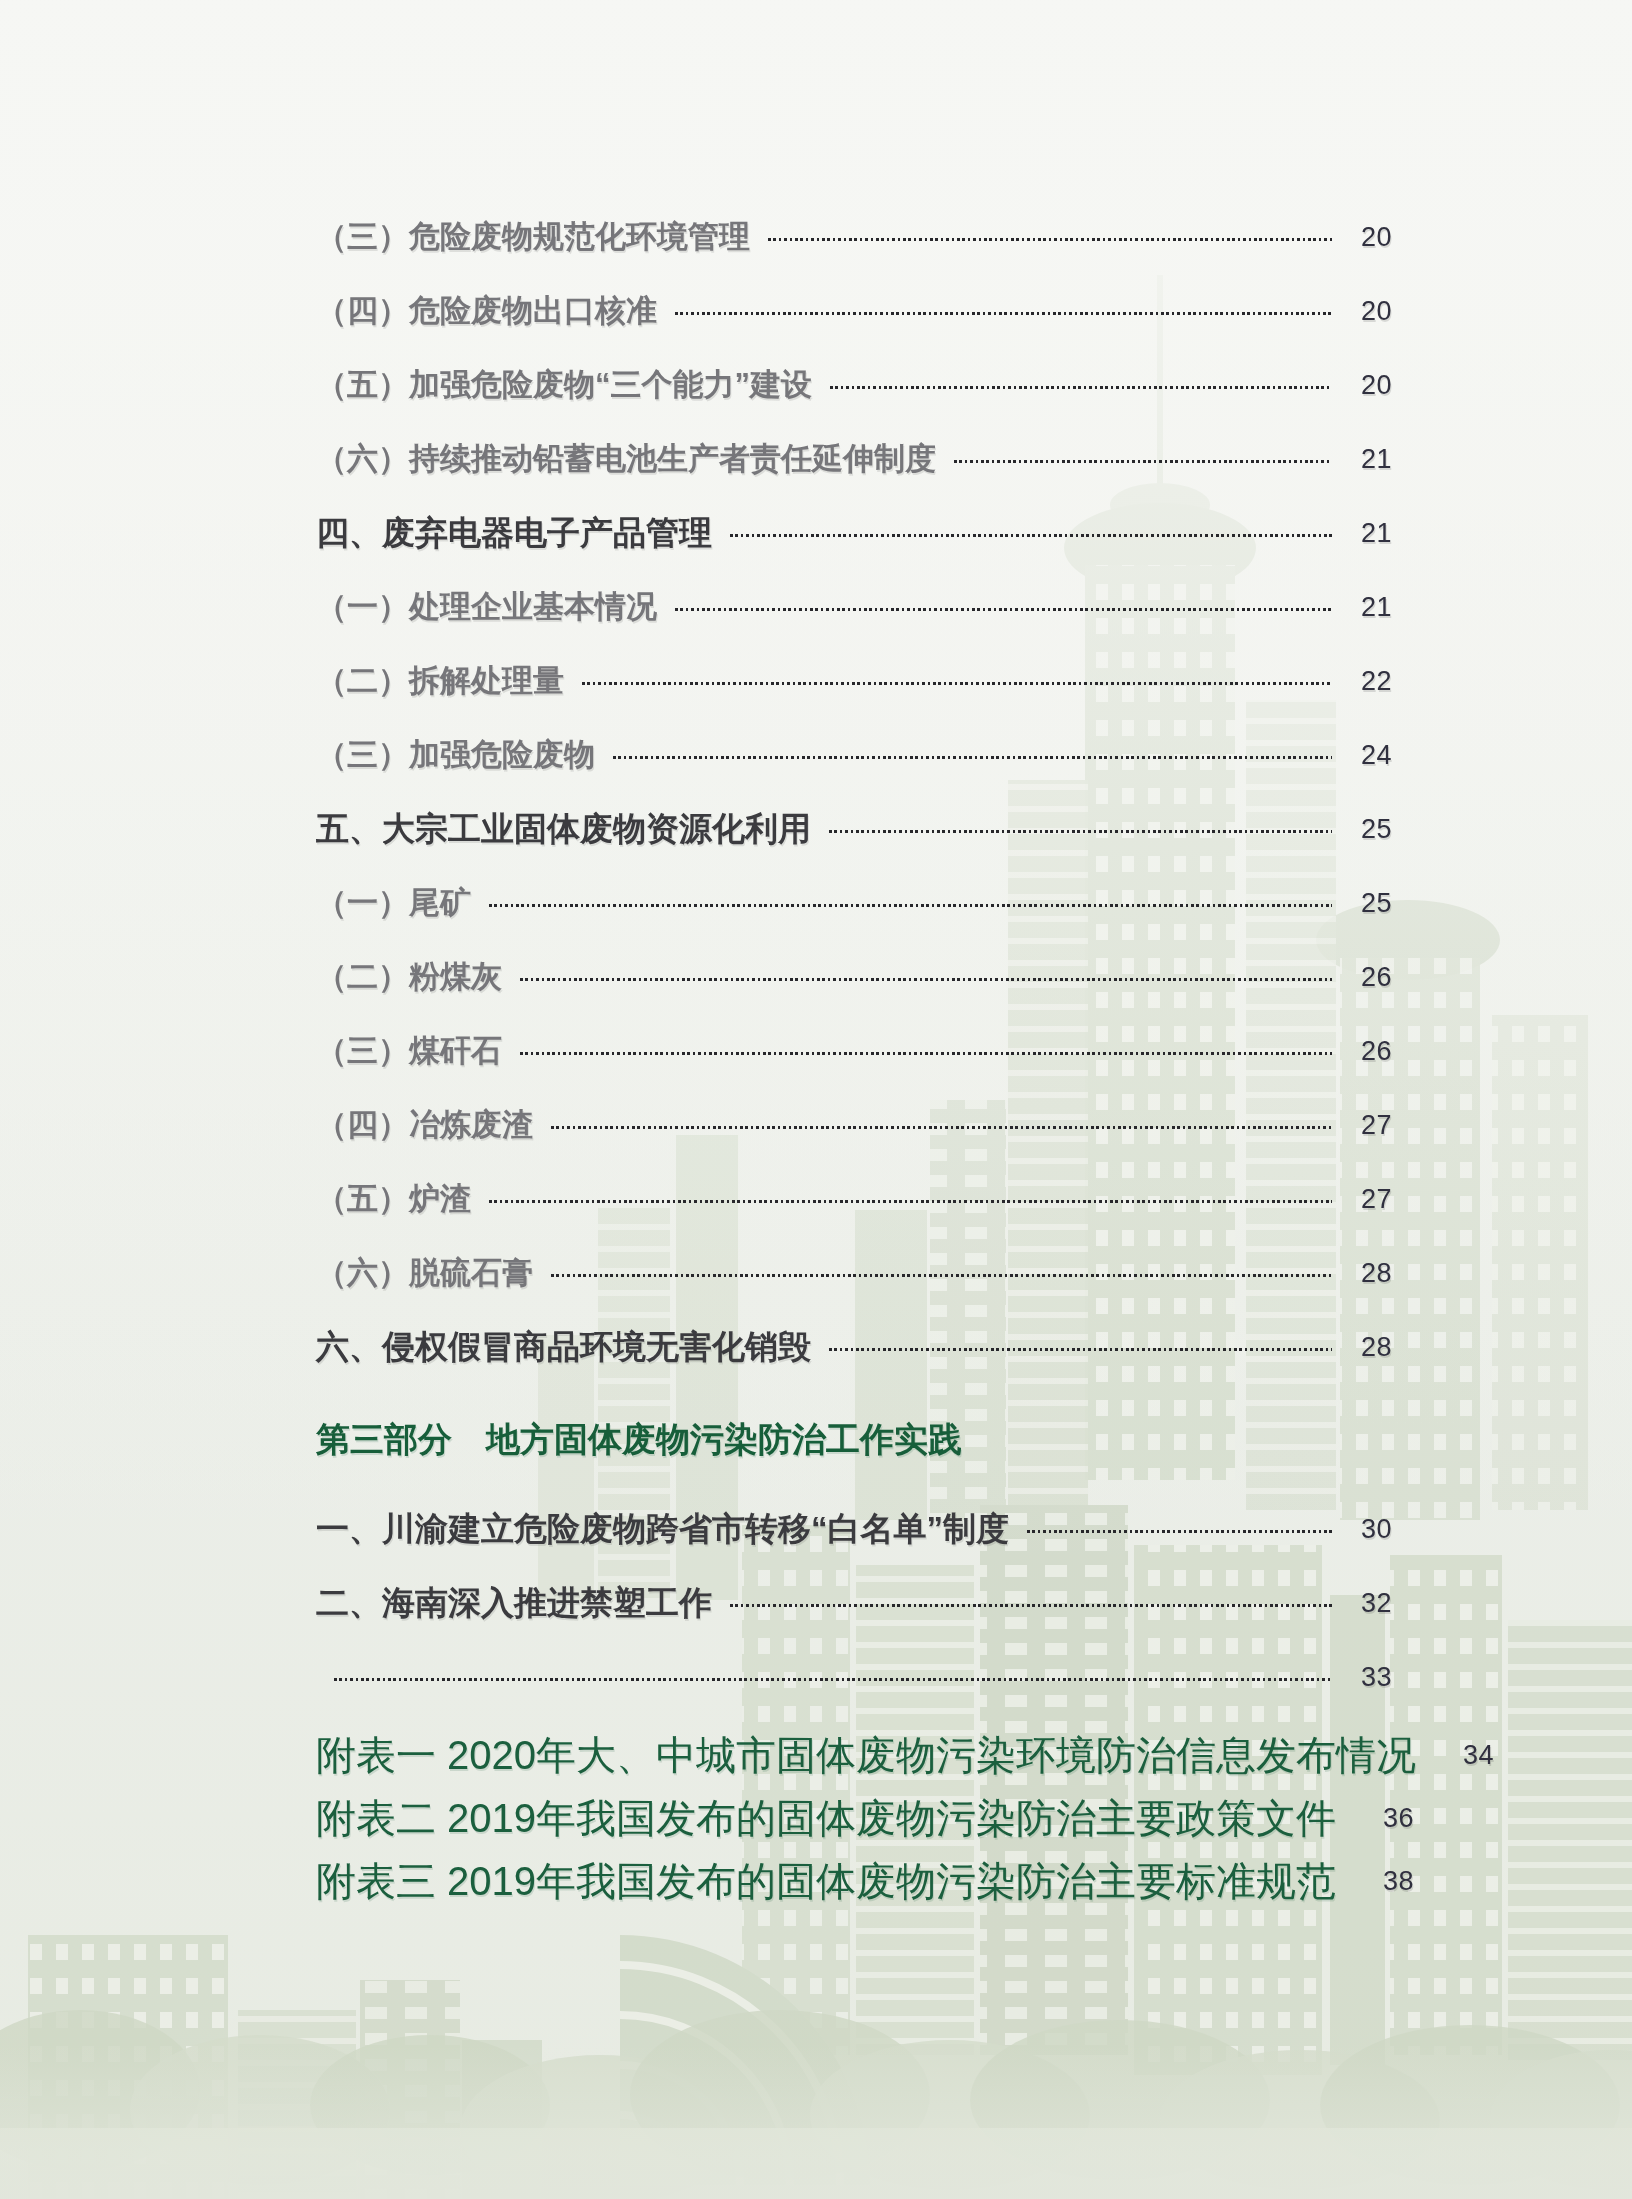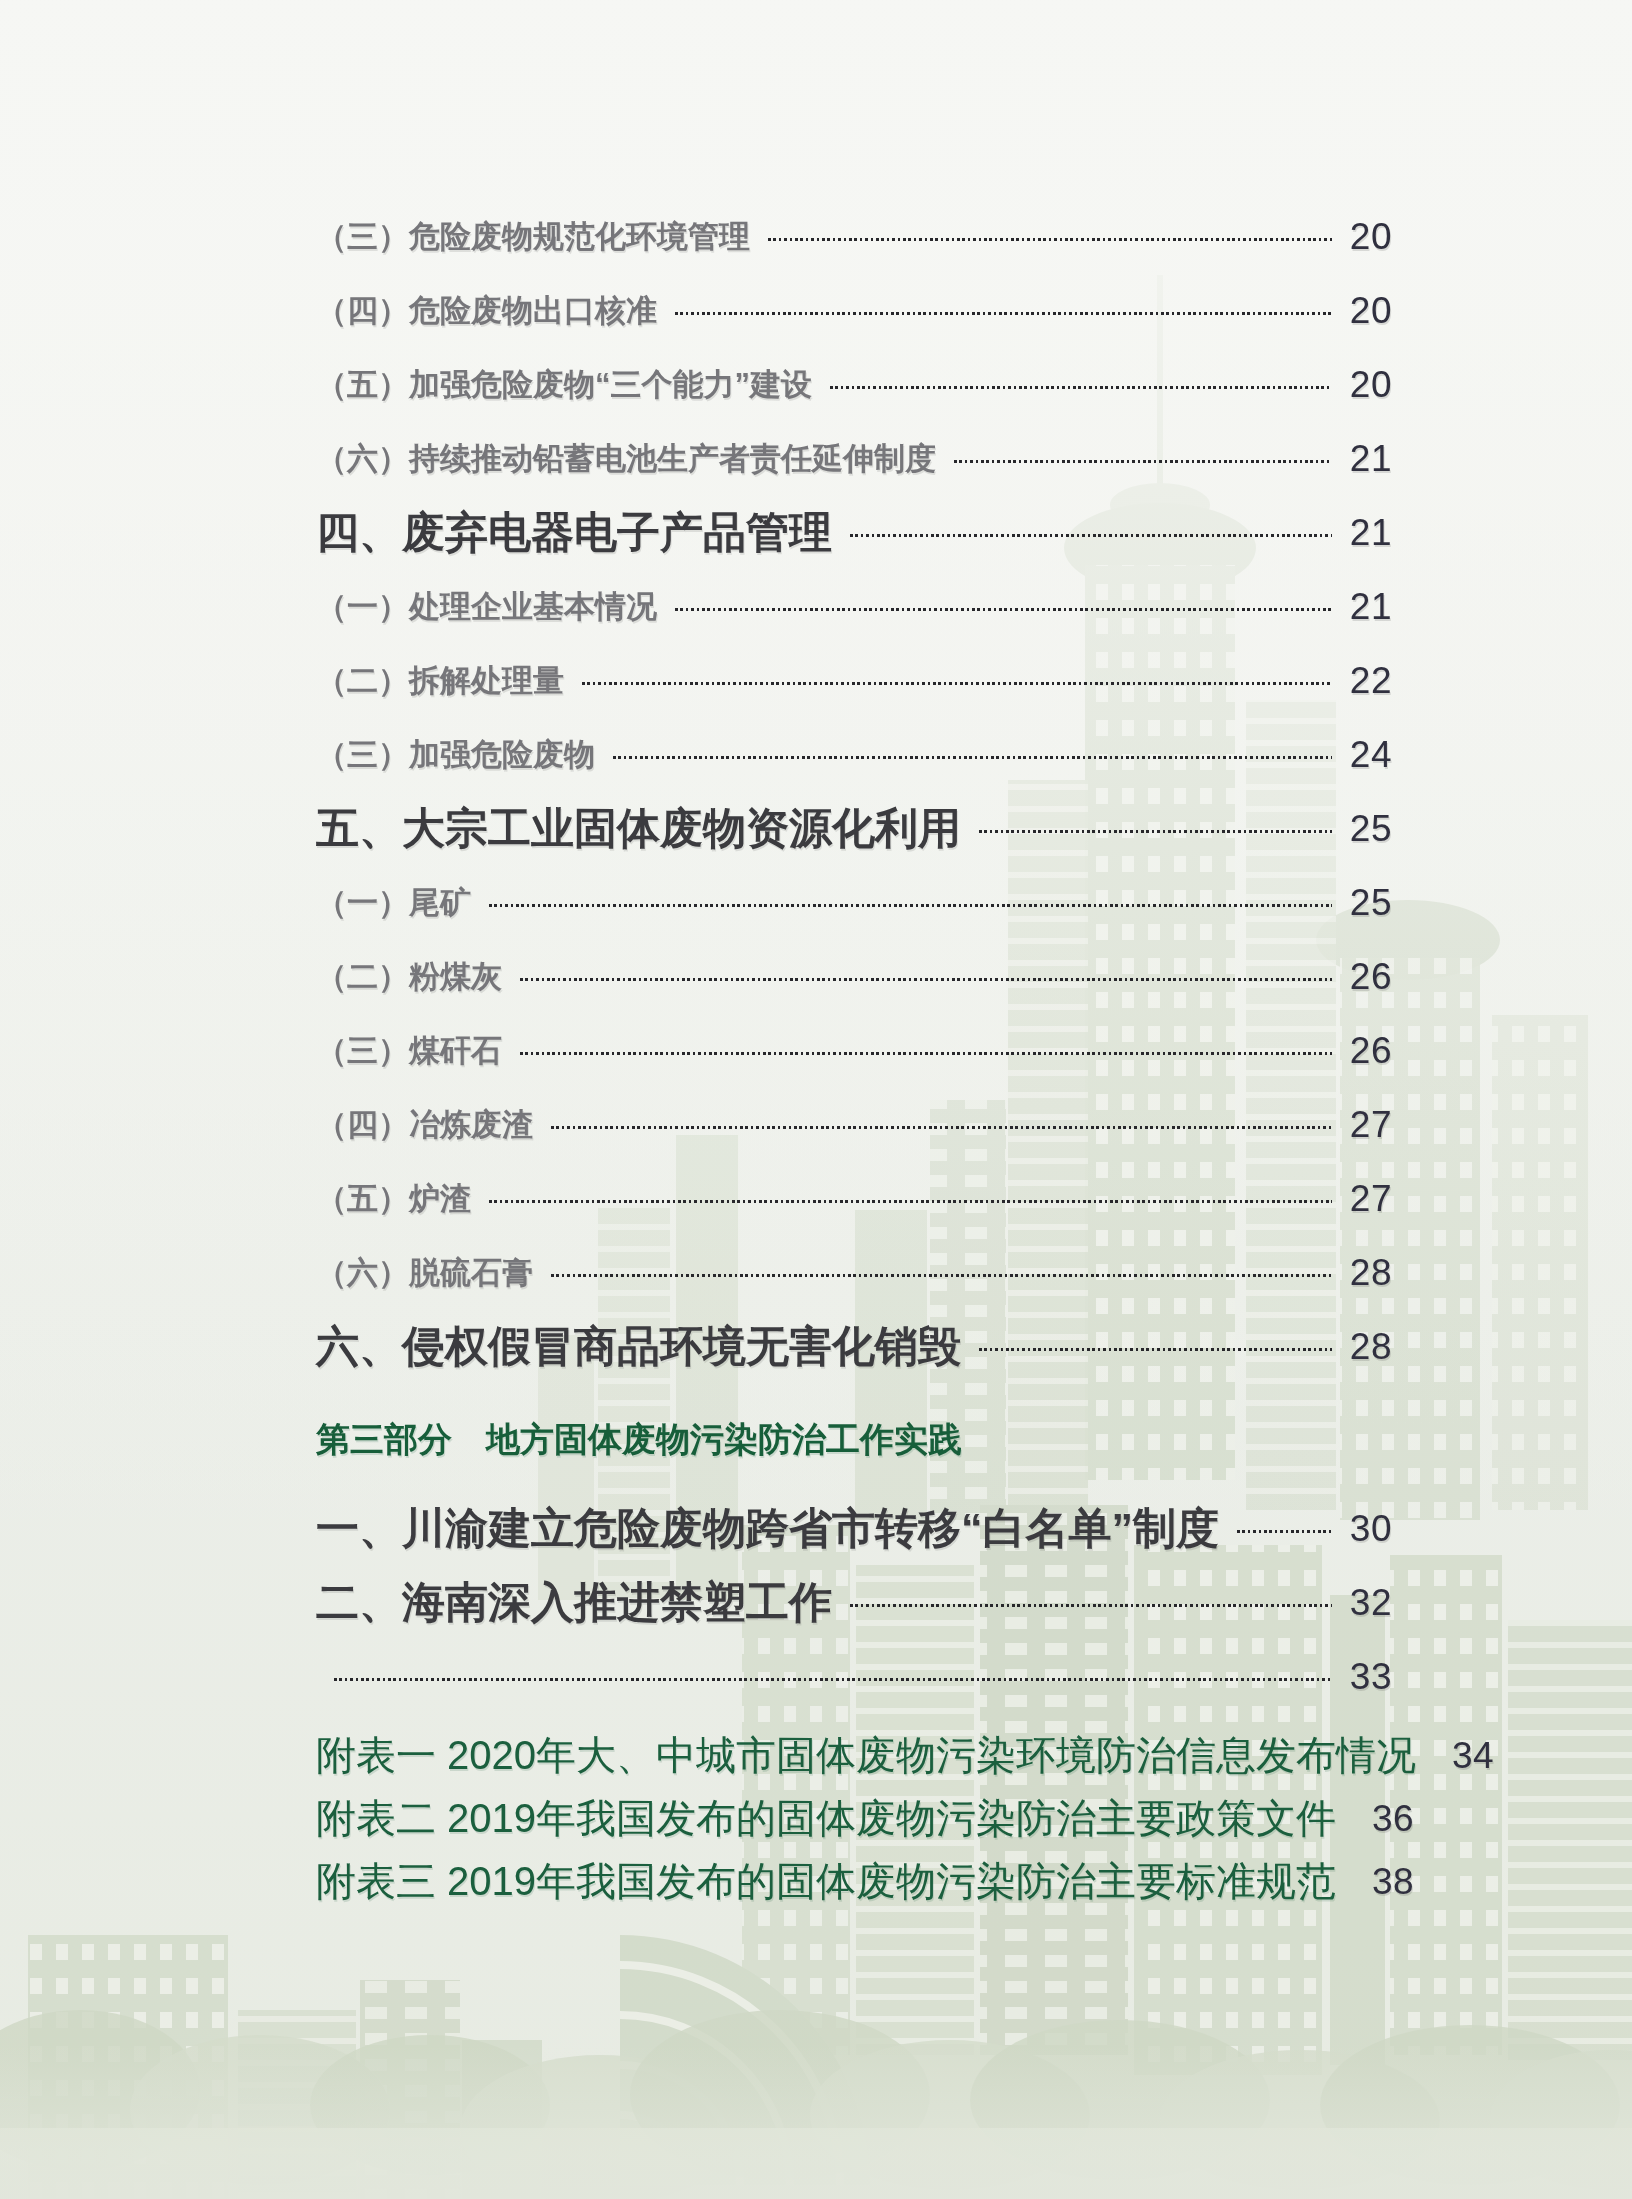--- a/index.html
+++ b/index.html
@@ -32,25 +32,25 @@
   .row .label{
     white-space:nowrap;
     text-shadow:1px 2px 0 rgba(50,50,50,.12);
   }
   .row .dots{
     flex:1;height:3px;margin:4px 12px 0 18px;
     background-image:repeating-linear-gradient(90deg,#27272b 0 2.6px,transparent 2.6px 5.4px);
   }
   .row .num{
     min-width:48px;text-align:right;
-    font-size:37px;font-weight:500;color:#30303f;letter-spacing:.5px;
+    font-size:27px;font-weight:500;color:#30303f;letter-spacing:.5px;
     text-shadow:1px 2px 0 rgba(50,50,50,.15);
   }
   .row.sub .label{font-size:31px;font-weight:600;color:#76767a;}
-  .row.chapter .label{font-size:43px;font-weight:700;color:#3b3b3f;}
+  .row.chapter .label{font-size:33px;font-weight:700;color:#3b3b3f;}
   .row.part{height:96px;margin:8px 0 4px 0;}
   .row.part .label{
     font-size:34px;font-weight:800;color:#175e3a;
     text-shadow:1px 2px 0 rgba(23,94,58,.15);
   }
   .row.appendix{height:63px;}
   .row.appendix .label{
     font-size:40px;font-weight:400;color:#1b5f3e;
     text-shadow:1px 2px 0 rgba(27,95,62,.15);
   }

